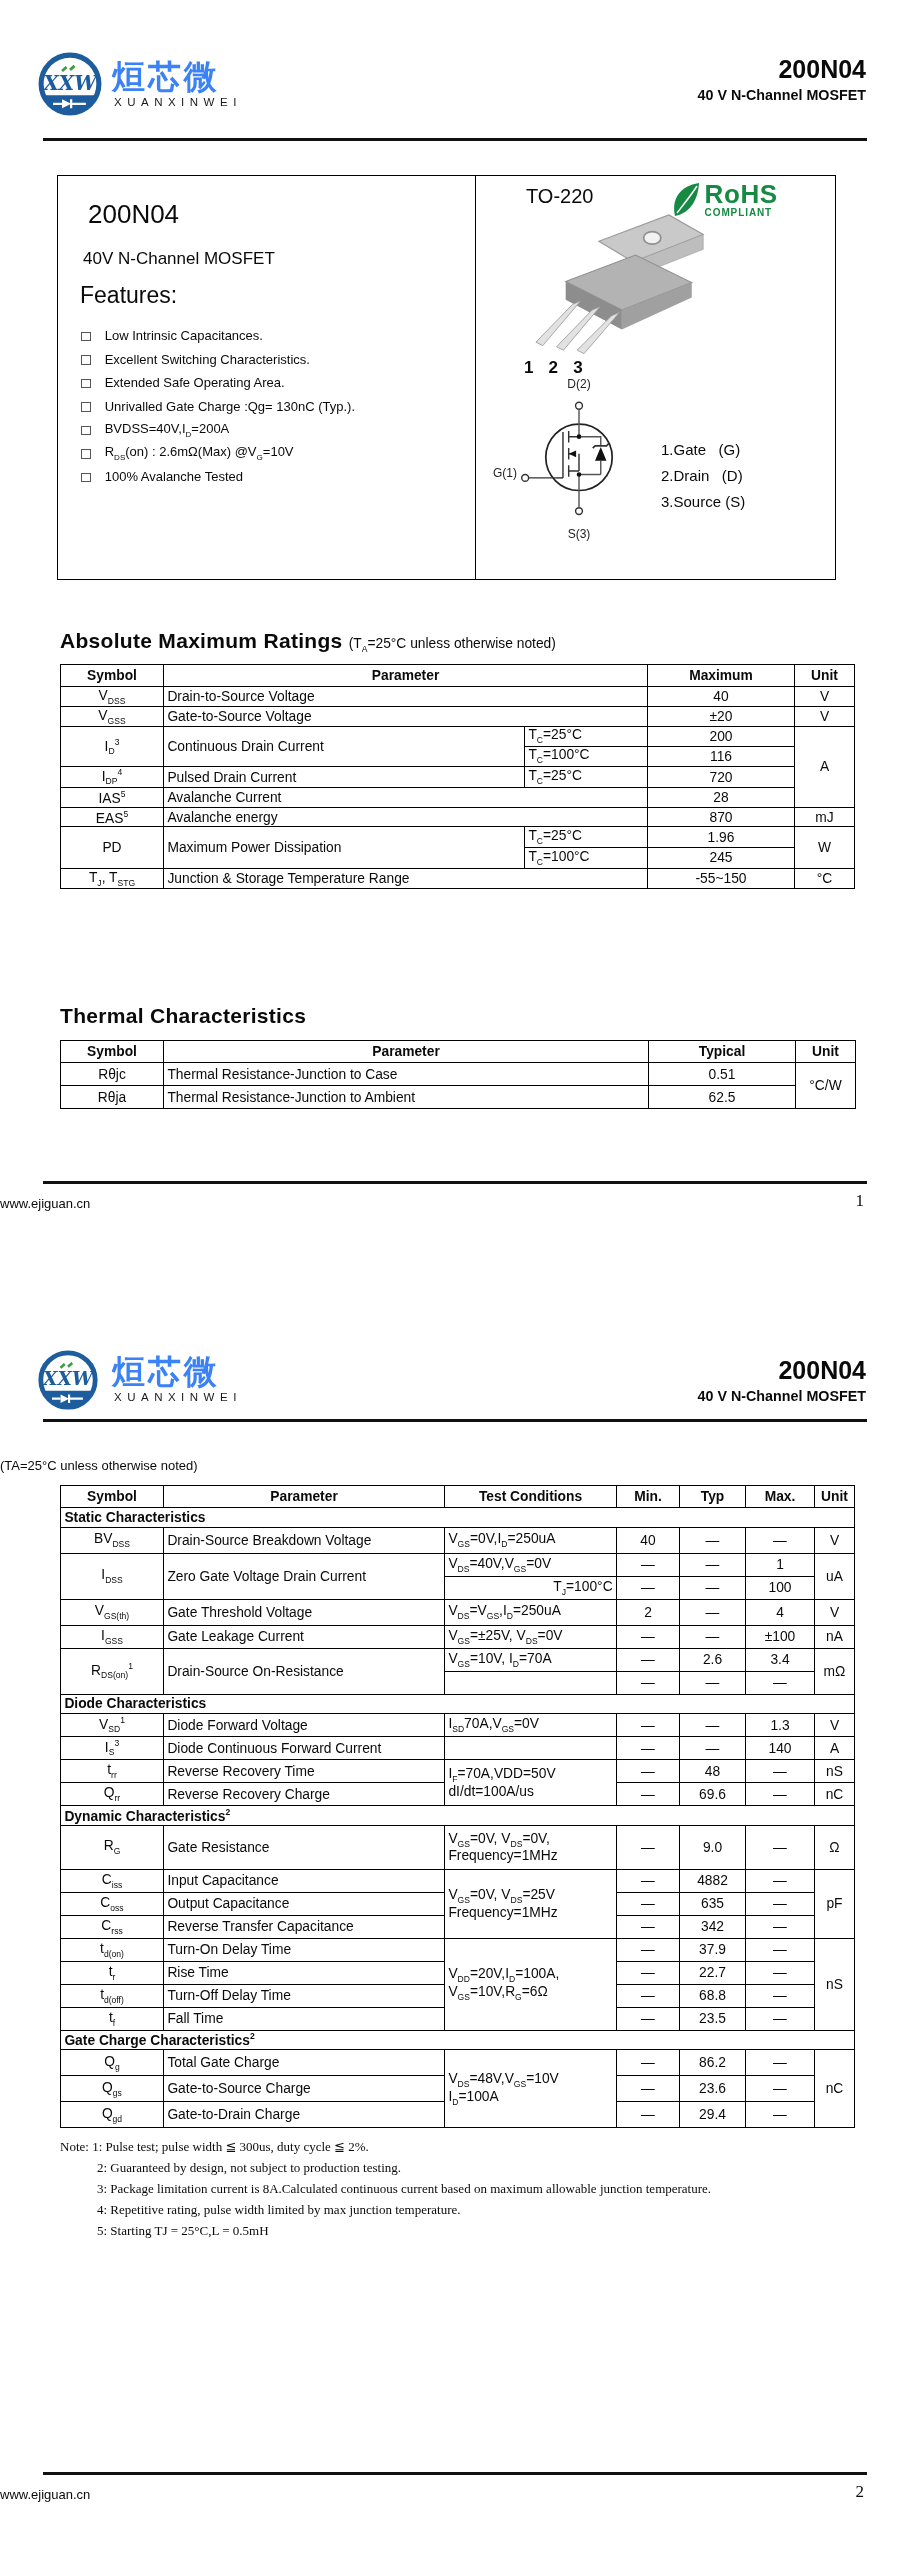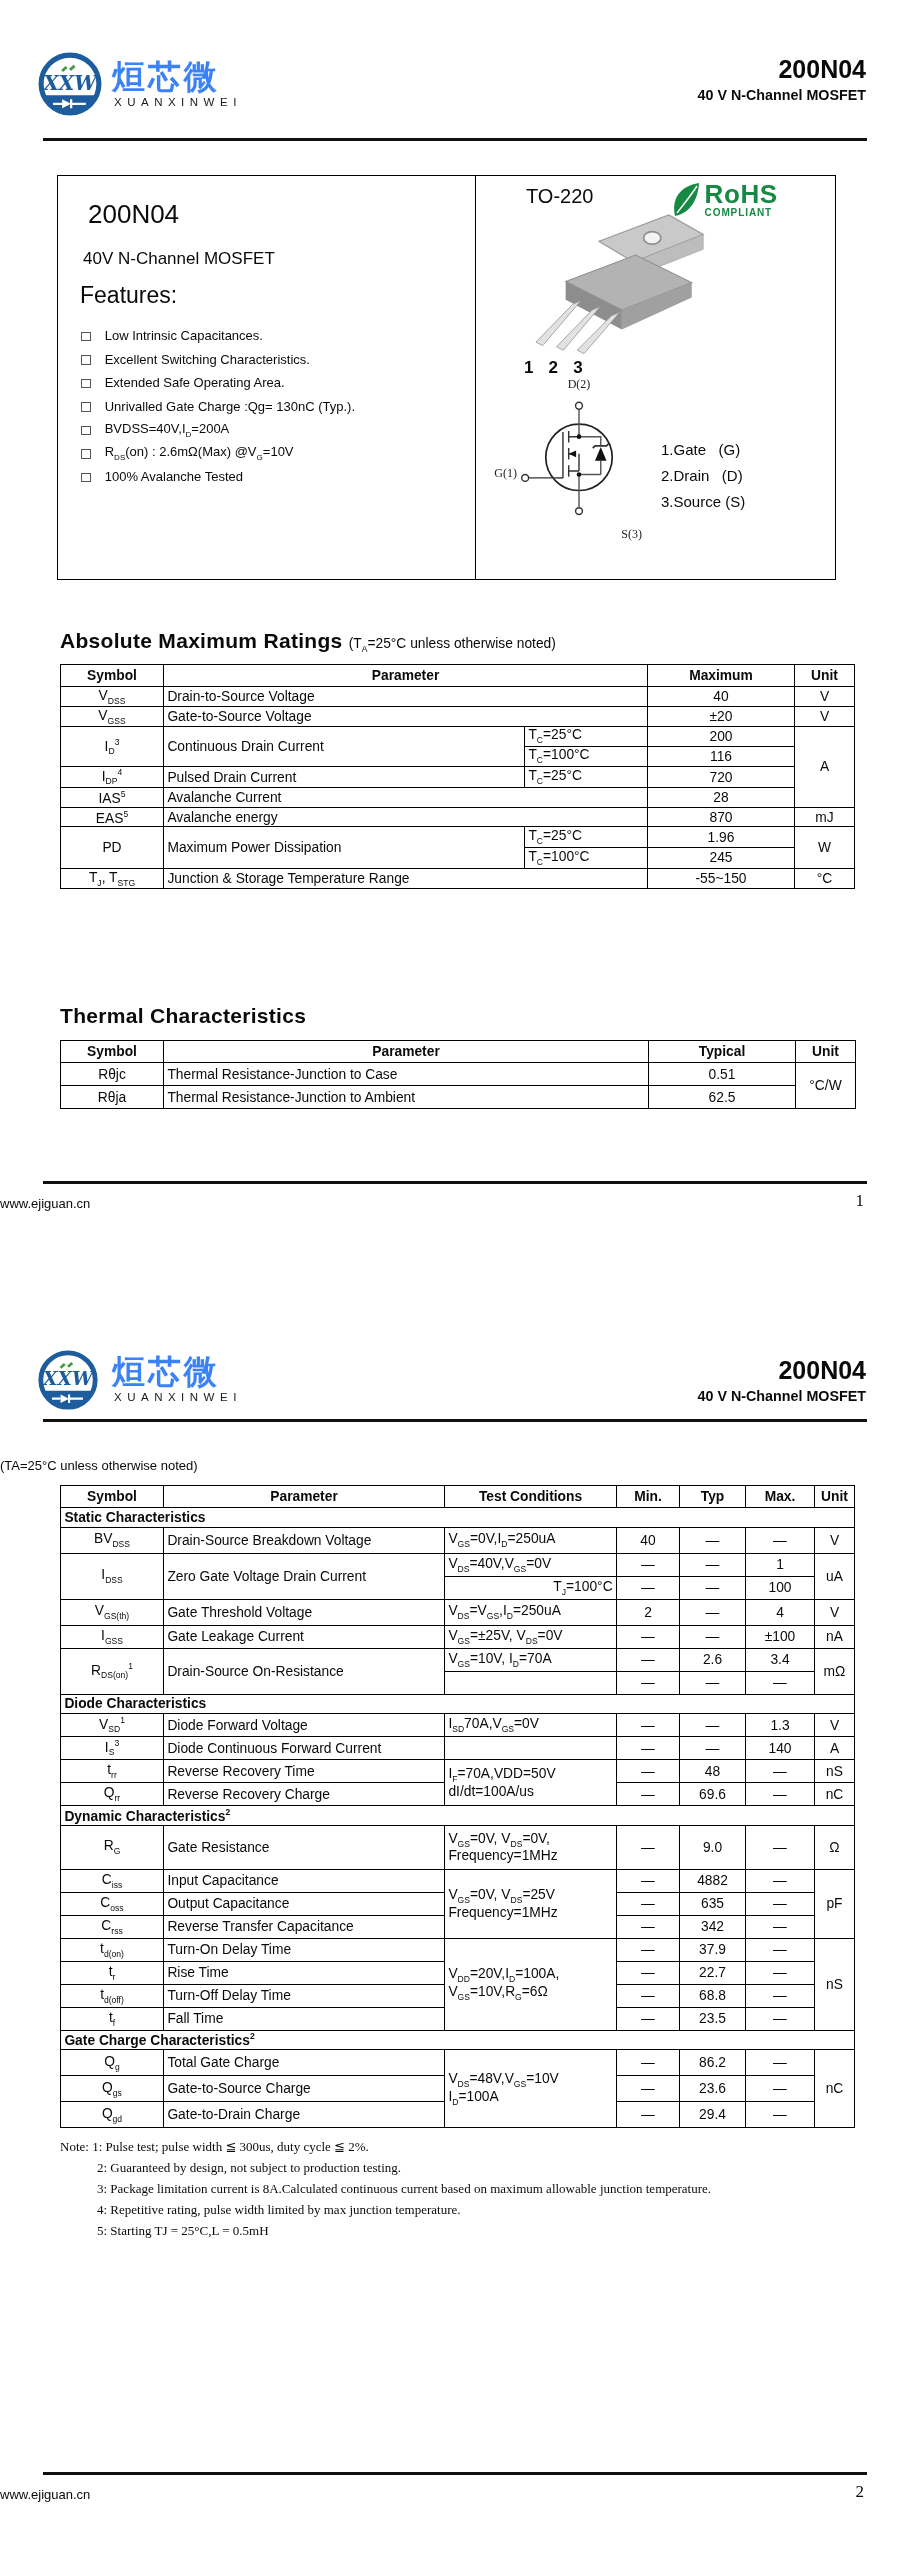--- a/index.html
+++ b/index.html
@@ -32,23 +32,23 @@
   .feat-box { flex:0 0 auto; width:9.8px; height:9.8px; border:1.1px solid #555; margin:1.7px 13.8px 0 1.1px; }
   .pkg-col { position:absolute; left:418px; top:0; width:361px; height:100%; }
   .to220 { position:absolute; left:50px; top:9.2px; font-size:20px; }
   .rohs { position:absolute; left:194px; top:4.6px; display:flex; gap:4.6px; align-items:flex-start; }
   .rohs-txt { line-height:1; }
   .rohs-main { font-size:26px; font-weight:800; color:#168a43; letter-spacing:0.6px; }
   .rohs-sub { font-size:10px; font-weight:800; color:#168a43; letter-spacing:0.9px; margin-top:1.1px; }
   .pkg-img { position:absolute; left:37px; top:32px; }
   .pins { position:absolute; left:48px; top:182px; font-size:17px; font-weight:700; letter-spacing:5.2px; }
   .sym-svg { position:absolute; left:40px; top:217px; }
-  .sym-lbl { position:absolute; font-family:Liberation Serif, serif; font-size:12px; color:#222; }
+  .sym-lbl { position:absolute; font-family:Liberation Sans, sans-serif; font-size:12px; color:#222; }
   .sym-d { left:40px; top:201px; width:126px; text-align:center; }
-  .sym-s { left:40px; top:351px; width:126px; text-align:right; }
+  .sym-s { left:40px; top:351px; width:126px; text-align:center; }
   .sym-g { left:6.9px; top:290px; width:34px; text-align:right; }
   .pin-legend { position:absolute; left:185px; top:265px; }
   .pin-legend-item { font-size:15px; height:26px; white-space:pre; }
 
   
   .sec-title { position:absolute; left:60px; font-size:21px; font-weight:700; letter-spacing:0.3px; }
   .sec-title .note { font-size:13.8px; font-weight:400; letter-spacing:0; }
   sub { font-size:62%; } sup { font-size:62%; }
 
   

